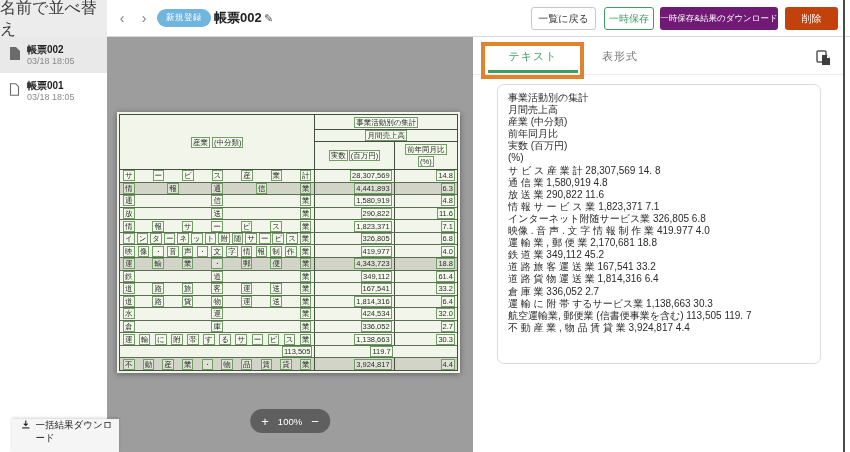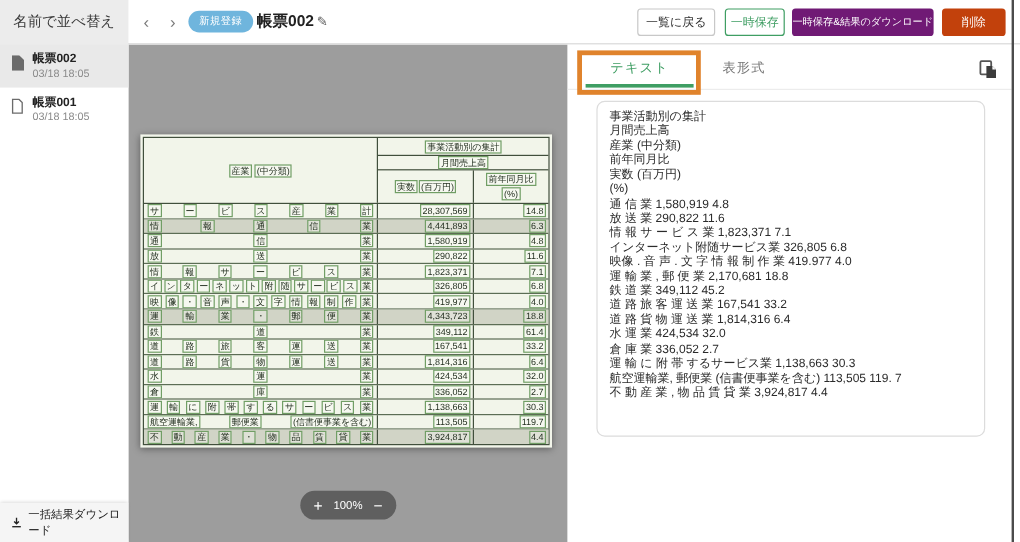--- a/index.html
+++ b/index.html
@@ -2,40 +2,40 @@
 <html><head>
 <meta charset="utf-8">
 <style>
   * { margin:0; padding:0; box-sizing:border-box; }
   html,body { background:#fff; }
   body { font-family:"Liberation Sans","DejaVu Sans",sans-serif; }
   .app { position:relative; width:850px; height:452px; overflow:hidden; background:#fff; }
 
   
   .topbar { position:absolute; top:0; left:0; width:850px; height:37px; background:#fff; border-bottom:1px solid #d9d9d9; z-index:4; }
-  .sort-btn { position:absolute; left:0; top:0; width:107px; height:37px; background:#ececec; display:flex; align-items:center; justify-content:center; font-size:12px; color:#3a3a3a; cursor:pointer; }
+  .sort-btn { position:absolute; left:0; top:0; width:107px; height:37px; background:#ececec; display:flex; align-items:center; justify-content:center; font-size:16px; color:#3a3a3a; cursor:pointer; }
   .nav-arrow { position:absolute; top:0; height:36px; display:flex; align-items:center; justify-content:center; width:20px; font-size:14px; color:#7a7a7a; cursor:pointer; }
   .nav-prev { left:112px; }
   .nav-next { left:134px; }
   .badge { position:absolute; left:157px; top:50%; transform:translateY(-50%); background:#6fb5dd; color:#fff; font-size:8.5px; padding:3px 9px; border-radius:10px; letter-spacing:.5px; }
   .doc-title { position:absolute; left:214px; top:50%; transform:translateY(-50%); font-size:13px; font-weight:600; color:#222; }
   .edit-ic { position:absolute; left:264px; top:50%; transform:translateY(-50%); font-size:11px; color:#555; cursor:pointer; }
   .tb-btn { position:absolute; top:7px; height:23px; border-radius:3px; display:flex; align-items:center; justify-content:center; font-size:10px; cursor:pointer; white-space:nowrap; }
   .btn-back { left:531px; width:65px; background:#fff; border:1px solid #c8c8c8; color:#333; }
   .btn-save { left:604px; width:50px; background:#fff; border:1px solid #3f9e63; color:#3f9e63; }
   .btn-savedl { left:660px; width:118px; background:#701a75; color:#fff; font-size:8.5px; }
   .btn-del { left:785px; width:53px; background:#c2410c; color:#fff; }
 
   
   .sidebar { position:absolute; top:37px; left:0; width:107px; bottom:0; background:#fff; z-index:3; }
   .side-item { height:36px; display:flex; align-items:center; gap:7px; padding-left:9px; cursor:pointer; }
   .side-item.selected { background:#e9e9e9; }
   .side-item .nm { font-size:10px; font-weight:700; color:#222; line-height:12px; }
   .side-item .dt { font-size:9px; color:#8b8b8b; line-height:11px; }
-  .bulk-dl { position:absolute; bottom:0; left:0; width:107px; height:33px; background:#f5f5f5; box-shadow:0 -1px 3px rgba(0,0,0,.18); display:flex; align-items:center; gap:5px; padding-left:9px; font-size:9.5px; color:#222; cursor:pointer; }
+  .bulk-dl { position:absolute; bottom:0; left:12px; width:107px; height:33px; background:#f5f5f5; box-shadow:0 -1px 3px rgba(0,0,0,.18); display:flex; align-items:flex-start; gap:5px; padding-left:9px; font-size:9.5px; color:#222; cursor:pointer; }
 
   
   .canvas { position:absolute; top:37px; left:107px; width:366px; bottom:0; background:#9d9d9d; overflow:hidden; }
   .page { position:absolute; left:10px; top:75px; width:343px; height:261px; background:#f2f5ea; box-shadow:0 1px 6px rgba(0,0,0,.4); padding:2px; }
   .doc-table { width:100%; height:100%; border:1px solid #414f3c; display:flex; flex-direction:column; font-size:7.5px; color:#1d2a1a; }
   .doc-head { display:grid; grid-template-columns:58% 42%; height:55px; border-bottom:1px solid #414f3c; }
   .head-left { border-right:1px solid #414f3c; display:flex; align-items:center; justify-content:center; gap:2px; }
   .head-right { display:flex; flex-direction:column; }
   .band1 { height:15px; border-bottom:1px solid #414f3c; display:flex; align-items:center; justify-content:center; }
   .band2 { height:12px; border-bottom:1px solid #414f3c; display:flex; align-items:center; justify-content:center; }
@@ -378,25 +378,20 @@
                 <span class="obox">業</span>
               </div>
               <div class="val">
                 <span class="obox">1,138,663</span>
               </div>
               <div class="pct">
                 <span class="obox">30.3</span>
               </div>
             </div>
             <div class="drow">
-              <div class="lbl">
-                <span class="obox">航空運輸業,</span>
-                <span class="obox">郵便業</span>
-                <span class="obox">(信書便事業を含む)</span>
-              </div>
               <div class="val">
                 <span class="obox">113,505</span>
               </div>
               <div class="pct">
                 <span class="obox">119.7</span>
               </div>
             </div>
             <div class="drow shaded">
               <div class="lbl">
                 <span class="obox">不</span>
@@ -441,30 +436,30 @@
       </div>
     </div>
     <div class="hl-orange"></div>
     <div class="text-box" id="text-box">
         <div class="t-line">事業活動別の集計</div>
         <div class="t-line">月間売上高</div>
         <div class="t-line">産業 (中分類)</div>
         <div class="t-line">前年同月比</div>
         <div class="t-line">実数 (百万円)</div>
         <div class="t-line">(%)</div>
+        <div class="t-line">サ ビ ス 産 業 計 28,307,569 14. 8</div>
         <div class="t-line">通 信 業 1,580,919 4.8</div>
         <div class="t-line">放 送 業 290,822 11.6</div>
         <div class="t-line">情 報 サ ー ビ ス 業 1,823,371 7.1</div>
         <div class="t-line">インターネット附随サービス業 326,805 6.8</div>
         <div class="t-line">映像 . 音 声 . 文 字 情 報 制 作 業 419.977 4.0</div>
         <div class="t-line">運 輸 業 , 郵 便 業 2,170,681 18.8</div>
         <div class="t-line">鉄 道 業 349,112 45.2</div>
         <div class="t-line">道 路 旅 客 運 送 業 167,541 33.2</div>
         <div class="t-line">道 路 貨 物 運 送 業 1,814,316 6.4</div>
-        <div class="t-line">水 運 業 424,534 32.0</div>
         <div class="t-line">倉 庫 業 336,052 2.7</div>
         <div class="t-line">運 輸 に 附 帯 するサービス業 1,138,663 30.3</div>
         <div class="t-line">航空運輸業, 郵便業 (信書便事業を含む) 113,505 119. 7</div>
         <div class="t-line">不 動 産 業 , 物 品 賃 貸 業 3,924,817 4.4</div>
       </div>
   </div>
 
   <div class="win-edge"></div>
 </div>
 

